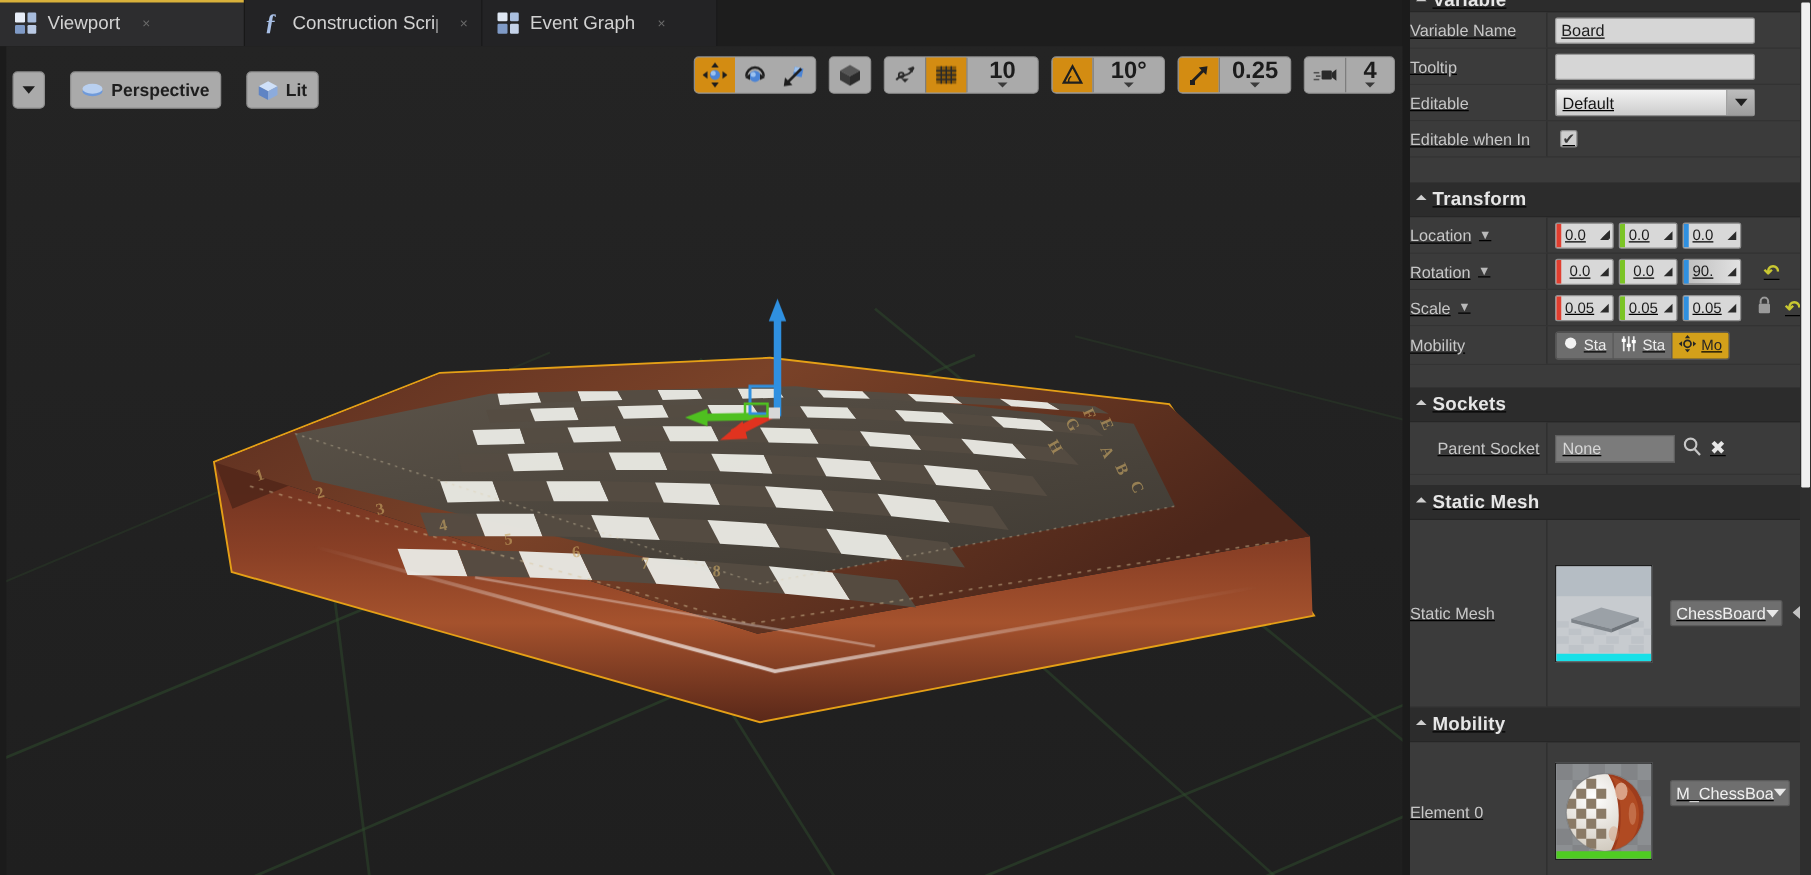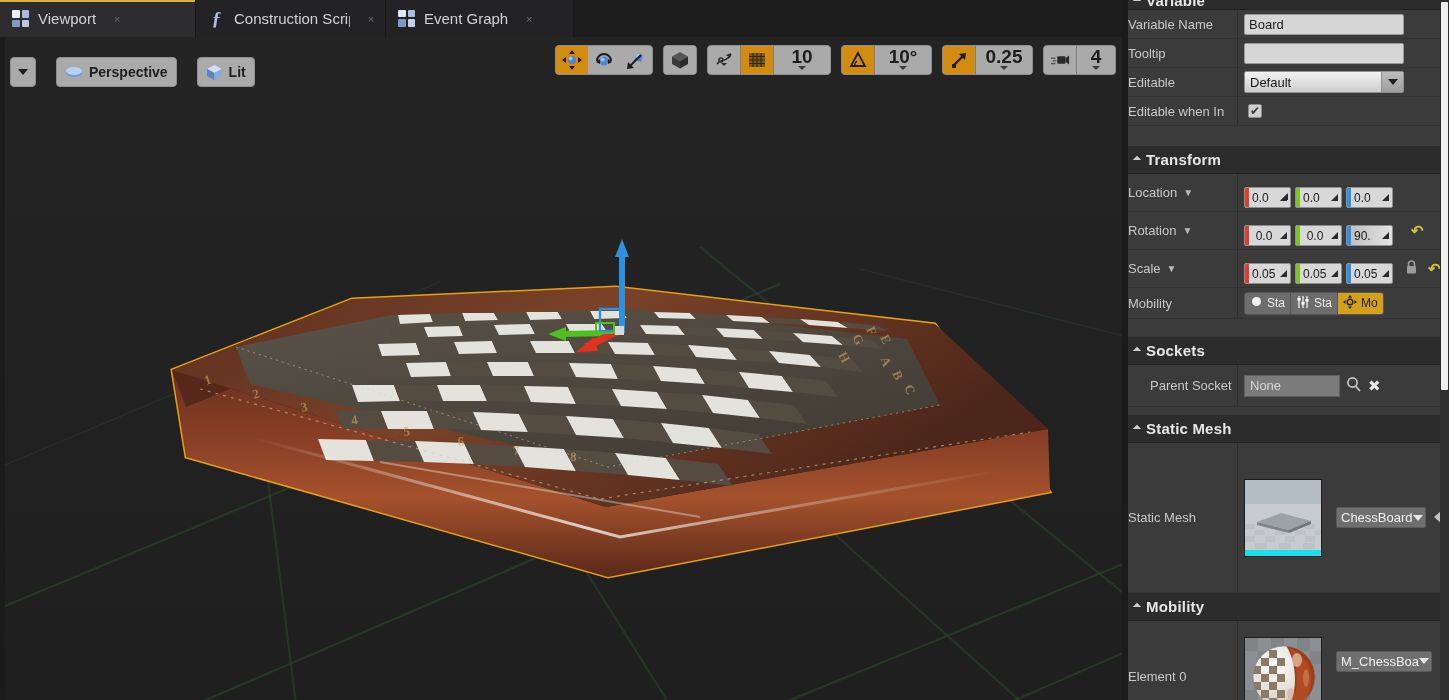--- a/index.html
+++ b/index.html
@@ -103,20 +103,21 @@
   }
   .tb-val .mini-caret { width:0;height:0;border-left:4px solid transparent;border-right:4px solid transparent;border-top:4px solid #3a3a3a; margin-top:2px;}
   .gz-icon { width: 20px; height: 20px; }
 
   
   .details {
     position: absolute; left: 1128px; top: 0; width: 321px; height: 700px;
     background: #383838;
     overflow: hidden;
     font-size: 13px;
+    text-decoration: underline;
   }
   .sec-header {
     background: #2c2c2c; height: 28px; display: flex; align-items: center;
     padding-left: 6px; gap: 6px;
     border-bottom: 1px solid #242424;
   }
   .tri-down {
     width: 0; height: 0;
     border-left: 6px solid transparent;
     border-top: 6px solid #cfcfcf;
@@ -154,21 +155,21 @@
   .chk {
     width: 14px; height: 14px; background: #cfcfcf; border: 1px solid #8d8d8d; border-radius: 2px;
     display: flex; align-items: center; justify-content: center; color: #3a3a3a; font-size: 12px; line-height: 1;
   }
 
   
   .vec { display: flex; gap: 4px; align-items: center; }
   .numf {
     width: 47px; height: 21px; border-radius: 2px; overflow: hidden;
     display: flex; align-items: stretch; border: 1px solid #8f8f8f;
-    background: #d8d8d8; position: relative; margin-top: 10px;
+    background: #d8d8d8; position: relative;
   }
   .numf .bar { width: 4px; flex: 0 0 4px; }
   .numf .bar.x { background: #e03e2f; }
   .numf .bar.y { background: #7bc425; }
   .numf .bar.z { background: #2f90e0; }
   .numf .nv { flex: 1 1 auto; color: #1b1b1b; font-size: 12px; display: flex; align-items: center;
               padding-left: 3px; overflow: hidden; white-space: nowrap; }
   .numf .spin {
     width: 14px; flex: 0 0 14px; display:flex; align-items:center; justify-content:center;
   }

